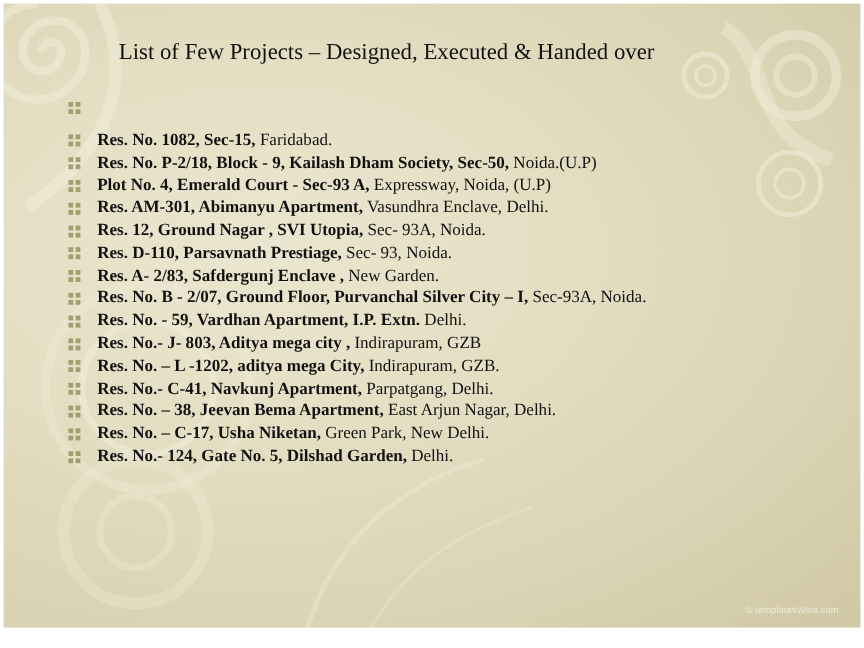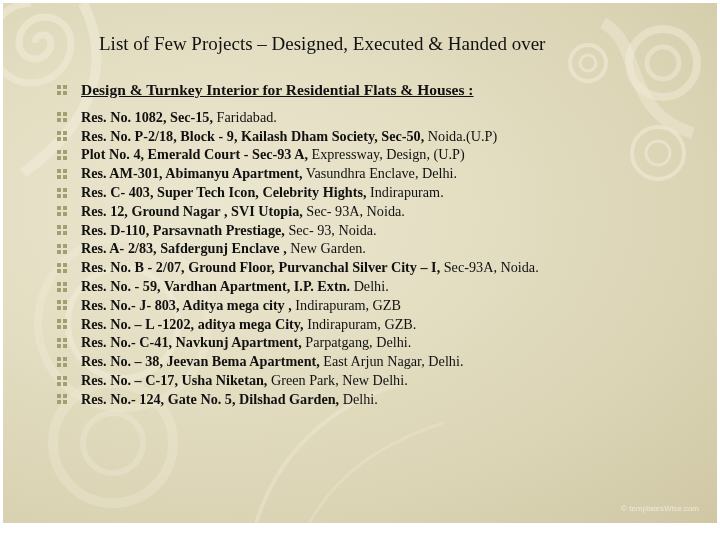--- a/index.html
+++ b/index.html
@@ -69,21 +69,20 @@
   <div class="title">List of Few Projects – Designed, Executed &amp; Handed over</div>
 
   <ul class="list">
     <li class="heading-row">
       <span class="bullet">
           <i></i>
           <i></i>
           <i></i>
           <i></i>
         </span>
-      <span class="heading-text">Design &amp; Turnkey Interior for Residential Flats &amp; Houses :</span>
     </li>
 
     <li class="row">
       <span class="bullet">
           <i></i>
           <i></i>
           <i></i>
           <i></i>
         </span>
       <span class="item-text"><b>Res. No. 1082, Sec-15,</b><span> Faridabad.</span></span>
@@ -97,39 +96,30 @@
         </span>
       <span class="item-text"><b>Res. No. P-2/18, Block - 9, Kailash Dham Society, Sec-50,</b><span> Noida.(U.P)</span></span>
     </li>
     <li class="row">
       <span class="bullet">
           <i></i>
           <i></i>
           <i></i>
           <i></i>
         </span>
-      <span class="item-text"><b>Plot No. 4, Emerald Court  -  Sec-93 A,</b><span> Expressway, Design, (U.P)</span></span>
+      <span class="item-text"><b>Plot No. 4, Emerald Court  -  Sec-93 A,</b><span> Expressway, Noida, (U.P)</span></span>
     </li>
     <li class="row">
       <span class="bullet">
           <i></i>
           <i></i>
           <i></i>
           <i></i>
         </span>
       <span class="item-text"><b>Res. AM-301, Abimanyu Apartment,</b><span> Vasundhra Enclave, Delhi.</span></span>
-    </li>
-    <li class="row">
-      <span class="bullet">
-          <i></i>
-          <i></i>
-          <i></i>
-          <i></i>
-        </span>
-      <span class="item-text"><b>Res. C- 403, Super Tech Icon, Celebrity Hights,</b><span> Indirapuram.</span></span>
     </li>
     <li class="row">
       <span class="bullet">
           <i></i>
           <i></i>
           <i></i>
           <i></i>
         </span>
       <span class="item-text"><b>Res. 12, Ground Nagar , SVI Utopia,</b><span> Sec- 93A, Noida.</span></span>
     </li>

